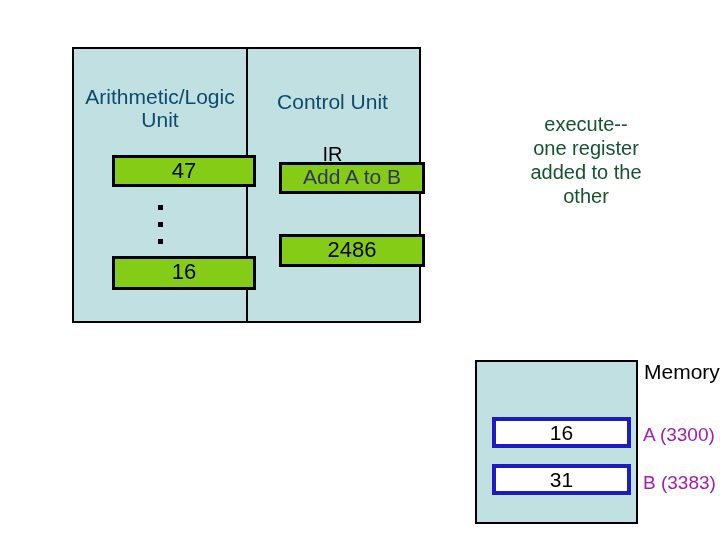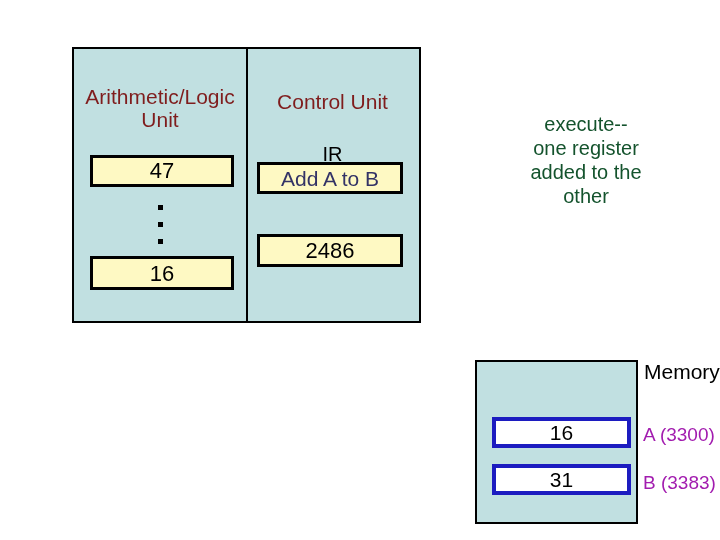--- a/index.html
+++ b/index.html
@@ -12,30 +12,30 @@
 
   
   .cpu-box{
     left:72px;top:47px;width:345px;height:272px;
     background:#C1E0E1;border:2px solid #000;
   }
   .cpu-divider{
     position:absolute;left:172px;top:0;bottom:0;width:2px;background:#000;
   }
   .section-title{
-    position:absolute;text-align:center;font-size:21px;line-height:23px;color:#7f1d1d;
+    position:absolute;text-align:center;font-size:21px;line-height:23px;color:#0c4a6e;
   }
   .alu-title{left:0;top:36px;width:172px;}
   .cu-title{left:174px;top:41px;width:169px;}
   .ir-label{position:absolute;left:174px;top:94px;width:169px;text-align:center;font-size:20px;}
 
   .reg-box{
-    position:absolute;background:#fef9c3;border:3px solid #000;
-    display:flex;align-items:flex-end;justify-content:center;
-    font-size:22px;color:#000;
+    position:absolute;background:#84cc16;border:3px solid #000;
+    display:flex;align-items:flex-start;justify-content:center;
+    font-size:22px;color:#000;margin-left:22px;
   }
   .reg-47{left:16px;top:106px;width:138px;height:26px;}
   .reg-16{left:16px;top:207px;width:138px;height:28px;}
   .ir-box{left:183px;top:113px;width:140px;height:26px;font-size:21px;color:#333366;}
   .reg-2486{left:183px;top:185px;width:140px;height:27px;}
 
   .dots{
     position:absolute;left:0;top:156px;width:172px;
     display:flex;flex-direction:column;align-items:center;gap:12px;
   }

